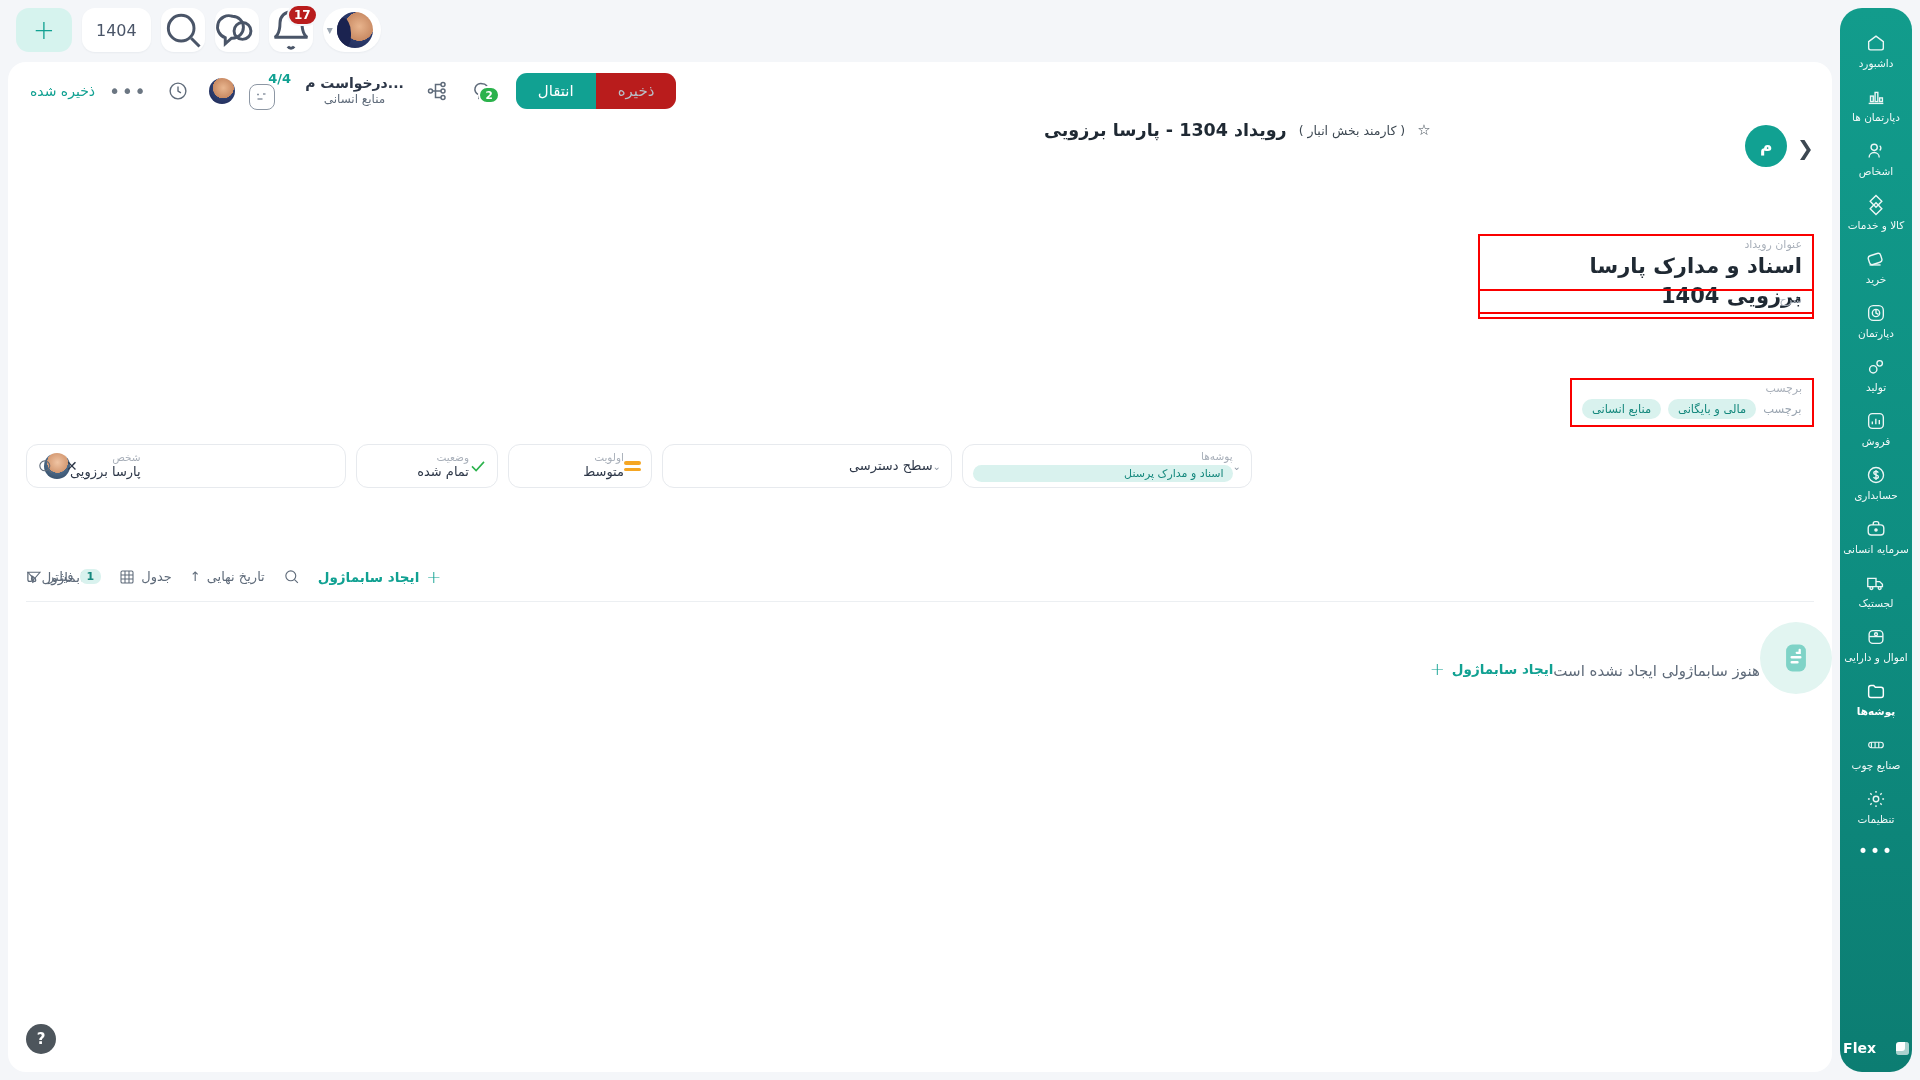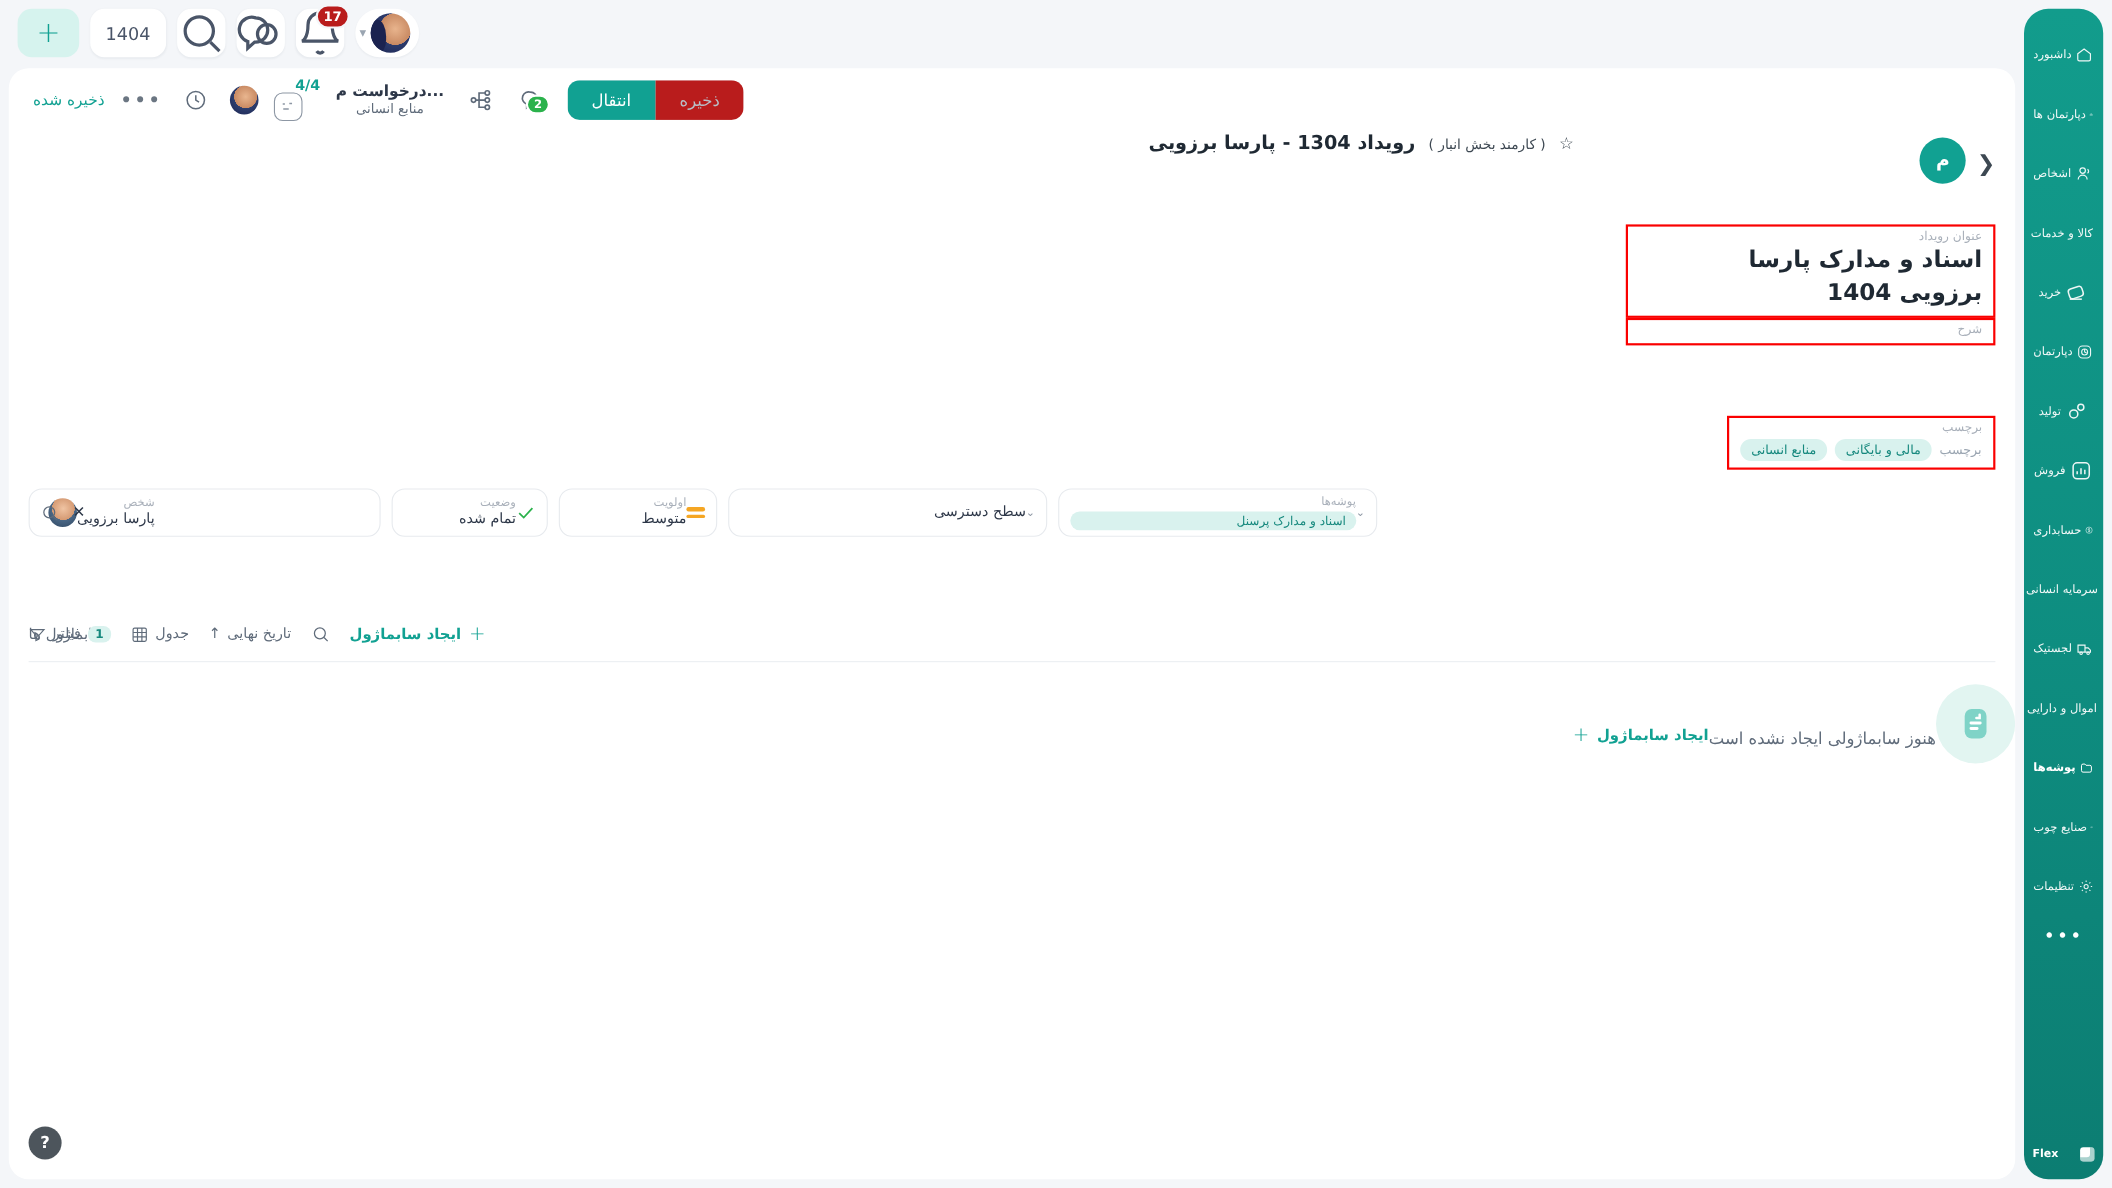--- a/index.html
+++ b/index.html
@@ -17,35 +17,35 @@
     width: 72px;
     background: linear-gradient(180deg,#129c8c 0%,#0e8d80 55%,#0c7d72 100%);
     border-radius: 22px;
     display: flex; flex-direction: column; align-items: center;
     padding-top: 14px; padding-bottom: 10px;
     color: #ffffff;
     overflow: hidden;
   }
   .nav-item {
     width: 55px; min-height: 54px;
-    display: flex; flex-direction: row; align-items: center; justify-content: center;
+    display: flex; flex-direction: column; align-items: center; justify-content: center;
     gap: 3px; cursor: pointer; position: relative; flex: 0 0 auto;
     padding: 4px 0 2px;
   }
   .nav-item .nav-ico { width: 22px; height: 22px; display:block; opacity: .92; }
   .nav-item .nav-lbl {
     font-size: 10.5px; line-height: 12px; white-space: nowrap; opacity: .94;
     letter-spacing: .1px;
   }
   .nav-item.active .nav-lbl { font-weight: bold; opacity: 1; }
   .nav-item.active .nav-ico { opacity: 1; }
   .nav-more { font-size: 17px; letter-spacing: 2px; line-height: 10px; padding: 14px 0 10px; cursor:pointer; }
   .brand {
     margin-top: auto; display: flex; align-items: center; gap: 20px;
-    font-size: 10px; font-weight: bold; padding-bottom: 6px;
+    font-size: 14px; font-weight: bold; padding-bottom: 6px;
   }
   .brand .cube {
     width: 13px; height: 13px; background:#fff; border-radius: 3px;
     box-shadow: inset -4px -4px 0 0 rgba(12,125,114,.35);
   }
 
   
   #topbar {
     position: absolute; top: 0; right: 88px; left: 0; height: 62px;
     display: flex; flex-direction: row-reverse; align-items: center;
@@ -155,21 +155,21 @@
   }
   .rh-texts { order: 1; flex: 1; }
   .rh-title { font-size: 17.5px; font-weight: bold; color:#1f2933; display:flex;
               flex-direction: row-reverse; align-items:center; gap:12px; justify-content:flex-start;}
   .rh-title .sub { font-size: 12.5px; font-weight: normal; color:#3d4852; }
   .star { color:#3d4852; font-size: 15px; cursor:pointer; }
   .rh-meta { font-size: 13px; color:#5f6b7a; margin-top: 6px; }
 
   
   .hl { border: 2.5px solid #fa0000; padding: 2px 10px 6px; }
-  #title-block { position:absolute; right: 18px; top: 142px; width: 336px; padding-left: 46px; }
+  #title-block { position:absolute; right: 18px; top: 172px; width: 336px; padding-left: 46px; }
   #desc-block  { position:absolute; right: 18px; top: 227px; width: 336px; }
   .fld-label { font-size: 11px; color:#a9b0ba; }
   .fld-title { font-size: 21px; font-weight: bold; color:#1f2933; line-height: 30px; }
   .fld-desc { font-size: 13.5px; color:#3d4852; line-height: 22px; }
 
   
   #tags-block { position:absolute; right: 18px; top: 316px; width: 244px; }
   .tags-row { display:flex; flex-direction: row-reverse; align-items:center; gap:7px; margin-top: 4px;}
   .tag {
     background:#d9f2ee; color:#15887d; font-size: 11.5px; border-radius: 11px;

